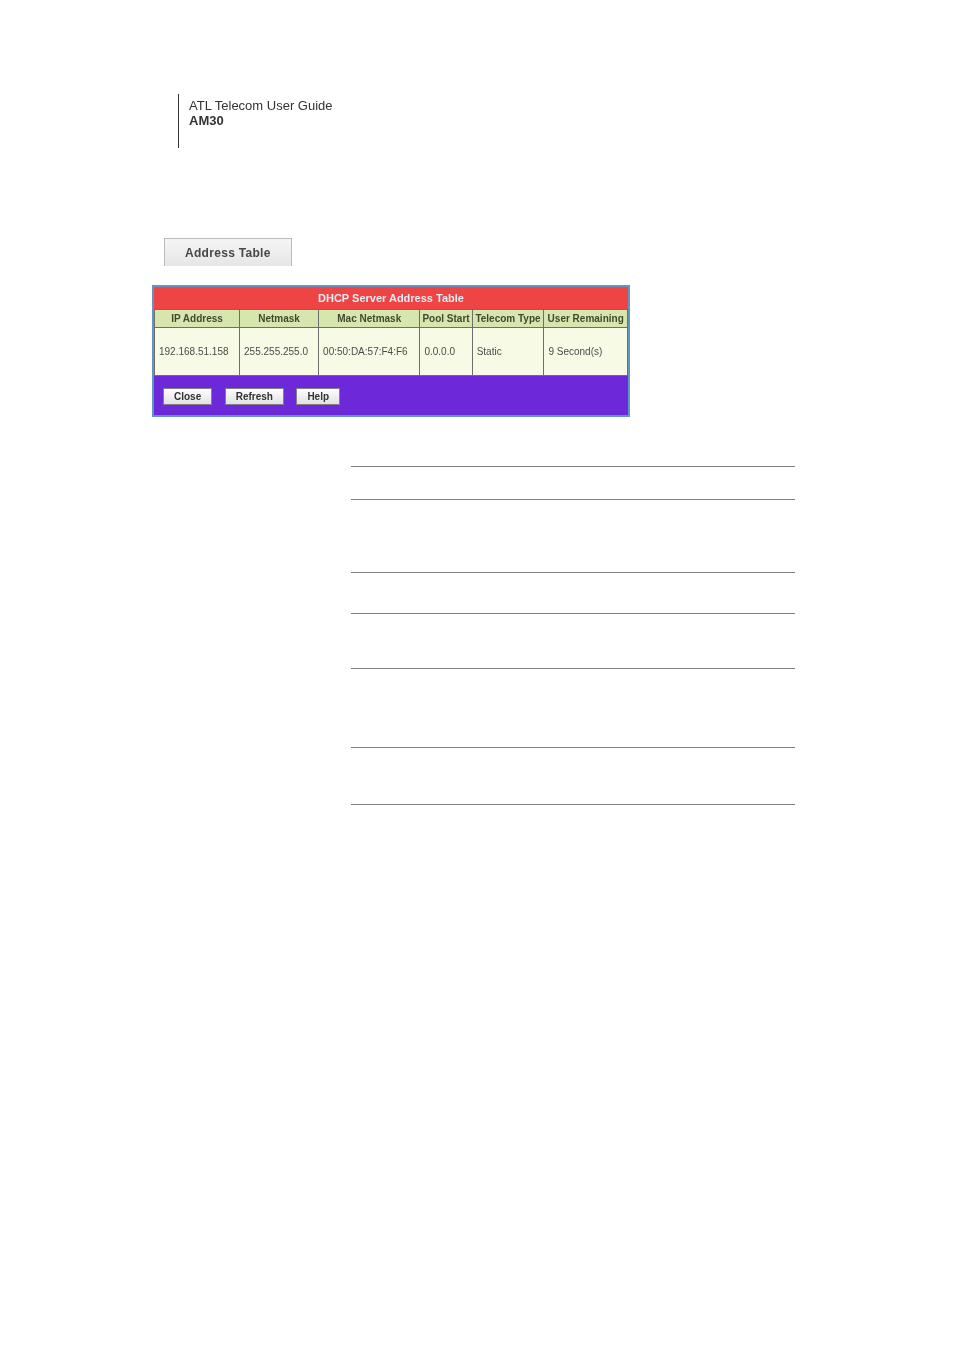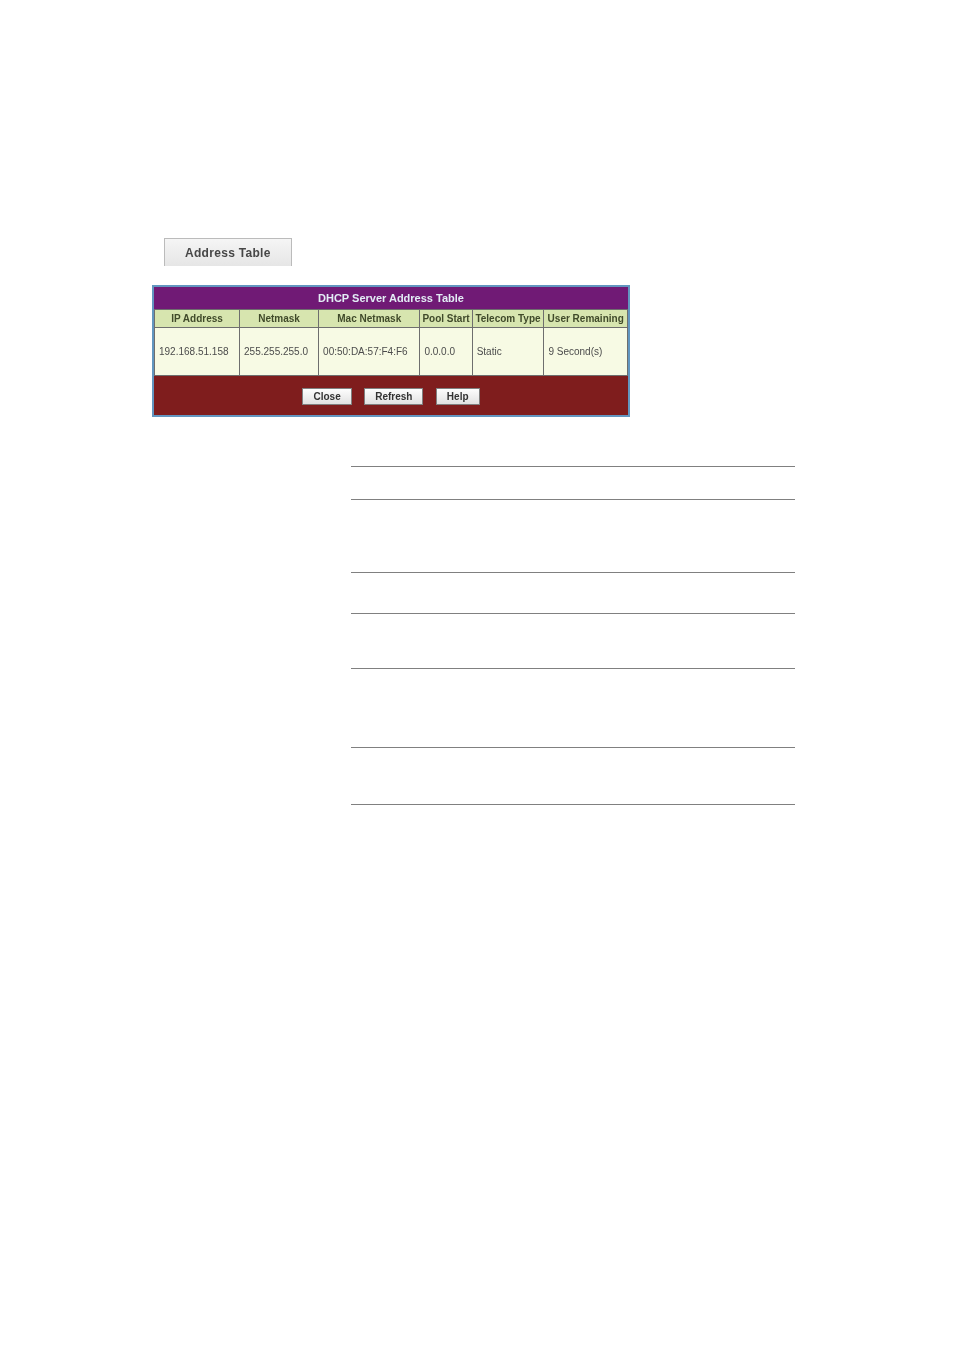--- a/index.html
+++ b/index.html
@@ -53,21 +53,21 @@
 
     .panel {
       position: absolute;
       top: 285px;
       left: 152px;
       width: 478px;
       border: 2px solid #6296c0;
       box-sizing: border-box;
     }
     .panel-header {
-      background: #701a75;
+      background: #ef4444;
       color: #e2edf5;
       text-align: center;
       font-family: Verdana, Arial, sans-serif;
       font-size: 11px;
       font-weight: bold;
       padding: 5px 0;
     }
     .table {
       width: 100%;
       border-collapse: collapse;
@@ -81,23 +81,23 @@
       border: 1px solid #6e6e6e;
       padding: 3px 0;
     }
     .table td {
       background: #f7fae4;
       border: 1px solid #6e6e6e;
       padding: 18px 4px;
       color: #4c4c4c;
     }
     .button-row {
-      background: #7f1d1d;
-      padding: 10px 12px;
-      text-align: center;
+      background: #6d28d9;
+      padding: 10px 5px;
+      text-align: left;
     }
     .btn {
       display: inline-block;
       font-family: Verdana, Arial, sans-serif;
       font-size: 10px;
       font-weight: bold;
       color: #333333;
       background: linear-gradient(to bottom, #fdfdfd 0%, #e2e2e2 100%);
       border: 1px solid #808080;
       padding: 2px 10px;
@@ -115,20 +115,24 @@
       height: 1px;
       background: #808080;
       margin: 0 0;
     }
   </style>
 </head>
 <body>
 
 <div class="page">
 
+  <div class="header-block">
+    <div class="header-line1">ATL Telecom User Guide</div>
+    <div class="header-line2">AM30</div>
+  </div>
 
   <div class="tab-row">
     <div class="tab">Address Table</div>
   </div>
 
   <div class="panel">
     <div class="panel-header">DHCP Server Address Table</div>
     <table class="table">
       <thead>
         <tr>

